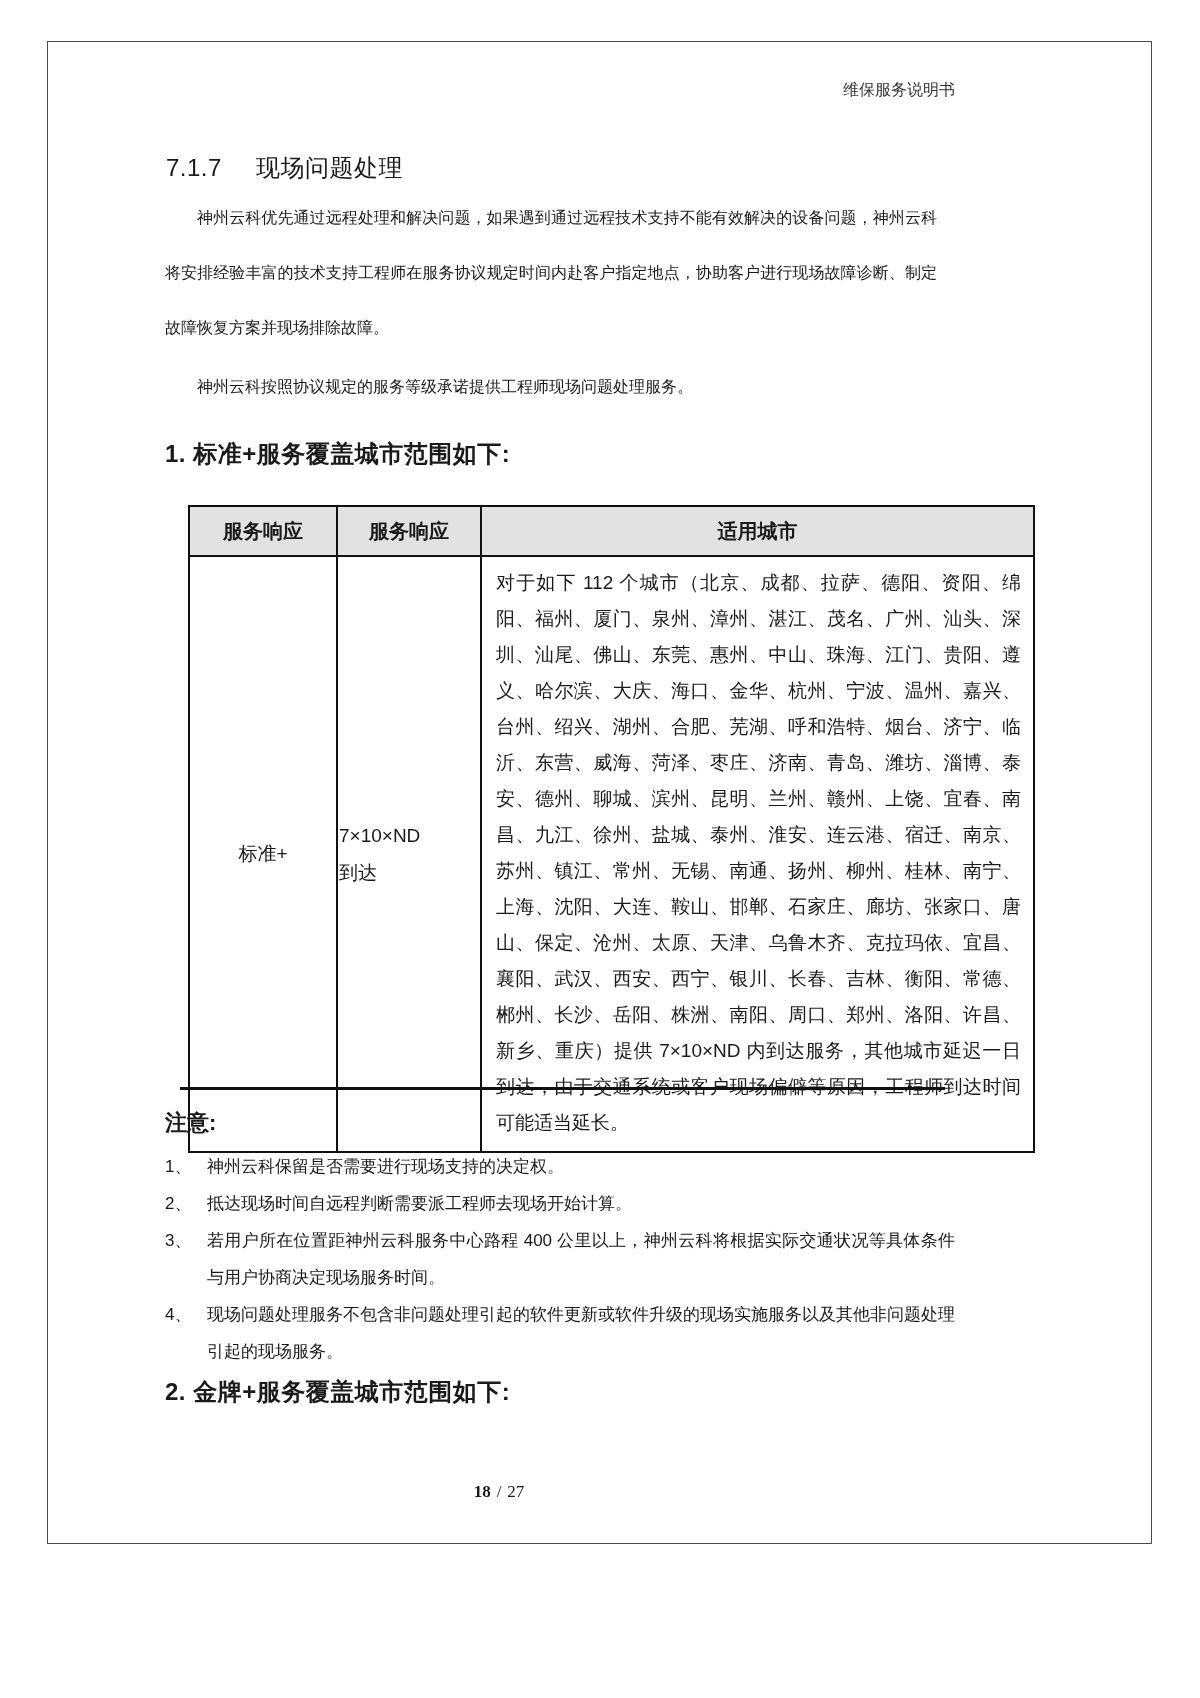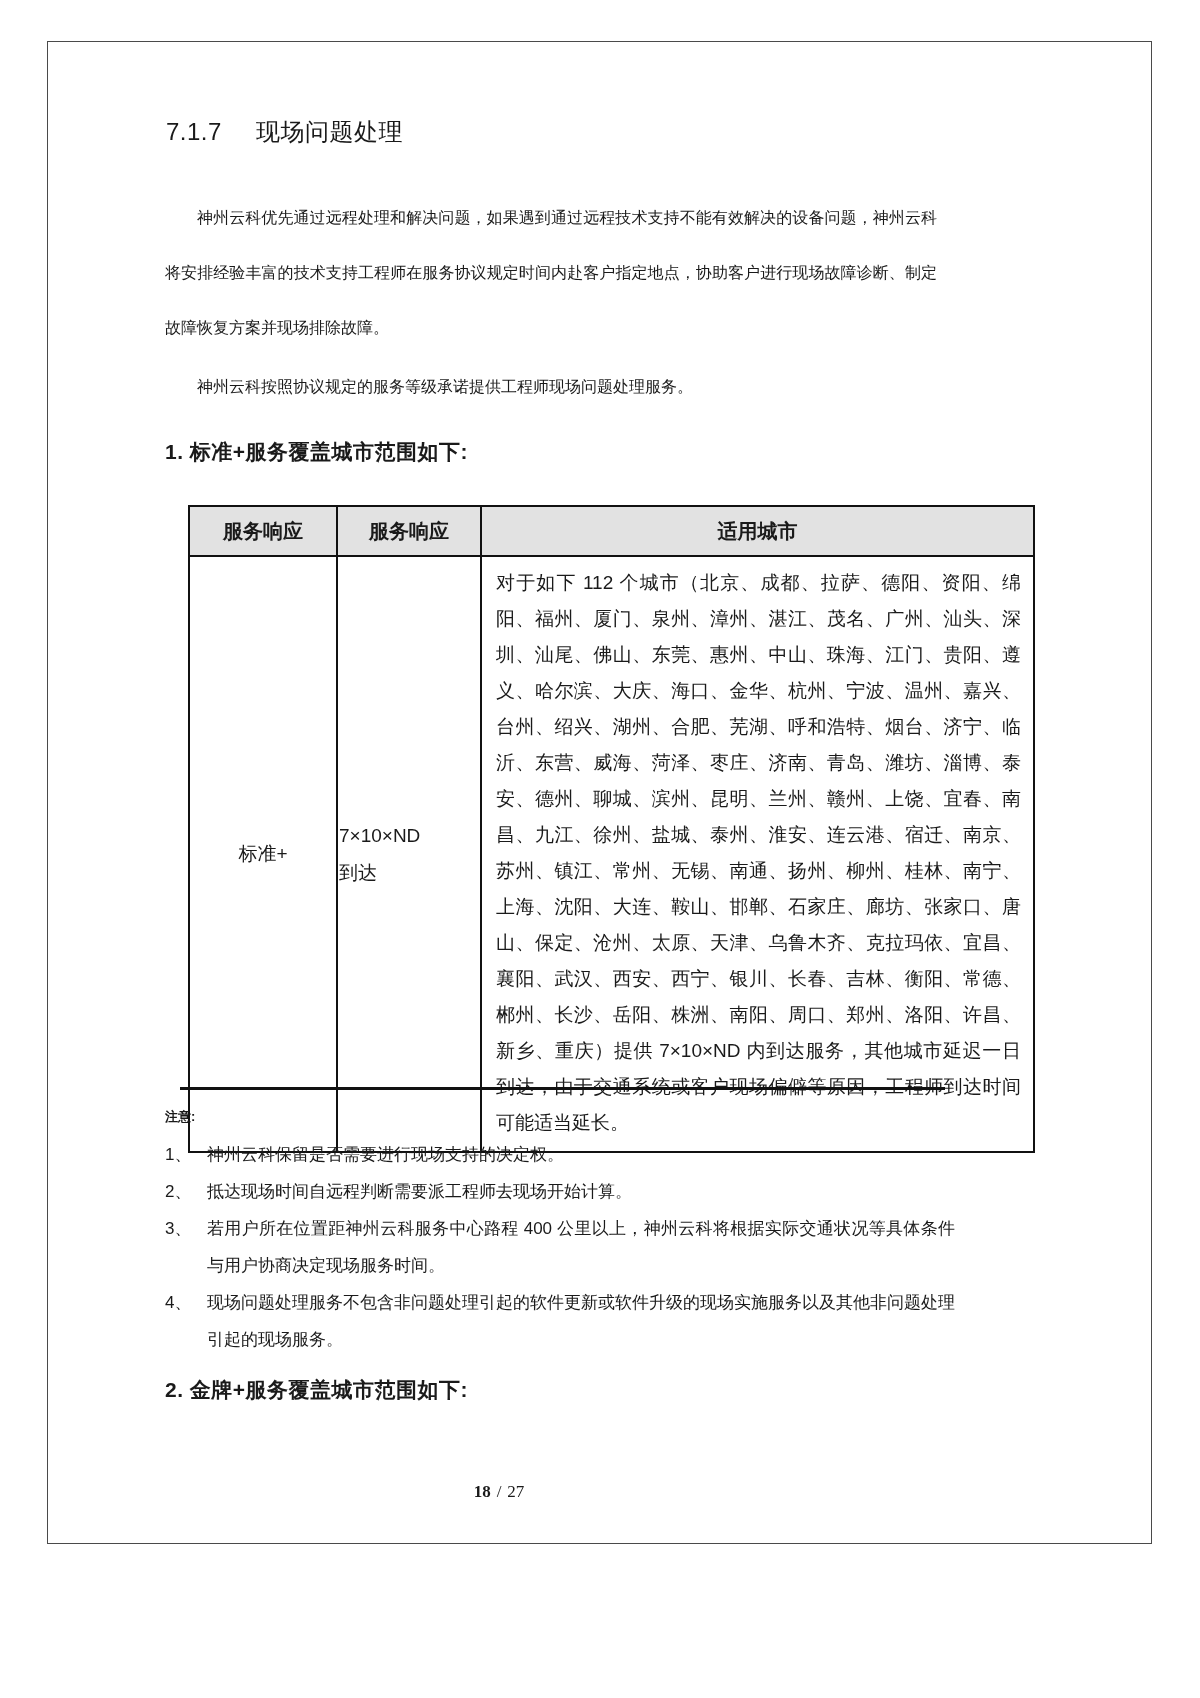--- a/index.html
+++ b/index.html
@@ -31,21 +31,21 @@
     top: 80px;
     width: 790px;
     text-align: right;
     font-family: "Liberation Serif", serif;
     font-size: 16px;
     color: #333333;
   }
   .section-heading {
     position: absolute;
     left: 166px;
-    top: 116px;
+    top: 152px;
     font-size: 24px;
     font-weight: 500;
     letter-spacing: 0.5px;
   }
   .section-heading .sec-num { margin-right: 34px; }
   .body-text {
     position: absolute;
     left: 165px;
     top: 190px;
     width: 772px;
@@ -54,21 +54,21 @@
     font-size: 16px;
     line-height: 55px;
     text-align: justify;
     text-indent: 2em;
     margin: 0;
   }
   .para + .para { margin-top: 4px; }
   .list-heading {
     position: absolute;
     left: 165px;
-    font-size: 21px;
+    font-size: 24px;
     font-weight: bold;
     letter-spacing: 0.5px;
   }
   .list-heading-1 { top: 438px; }
   .list-heading-2 { top: 1376px; text-align: center; }
   .service-table {
     position: absolute;
     left: 188px;
     top: 505px;
     width: 845px;
@@ -117,21 +117,21 @@
     height: 3px;
     background: #111111;
   }
   .notes {
     position: absolute;
     left: 165px;
     top: 1108px;
     width: 790px;
   }
   .notes-heading {
-    font-size: 13px;
+    font-size: 22px;
     font-weight: bold;
     margin-bottom: 10px;
   }
   .note-item {
     display: flex;
     align-items: flex-start;
     font-size: 17px;
     line-height: 37px;
   }
   .note-num {
@@ -154,20 +154,21 @@
   .footer .pg-cur { font-weight: bold; }
   .footer .pg-sep { margin: 0 6px; }
 </style>
 </head>
 <body>
 
 <div class="page">
 
   <div class="page-border"></div>
 
+  <div class="header-right">维保服务说明书</div>
 
   <div class="section-heading">
     <span class="sec-num">7.1.7</span><span>现场问题处理</span>
   </div>
 
   <div class="body-text">
     <p class="para">神州云科优先通过远程处理和解决问题，如果遇到通过远程技术支持不能有效解决的设备问题，神州云科将安排经验丰富的技术支持工程师在服务协议规定时间内赴客户指定地点，协助客户进行现场故障诊断、制定故障恢复方案并现场排除故障。</p>
     <p class="para">神州云科按照协议规定的服务等级承诺提供工程师现场问题处理服务。</p>
   </div>
 

